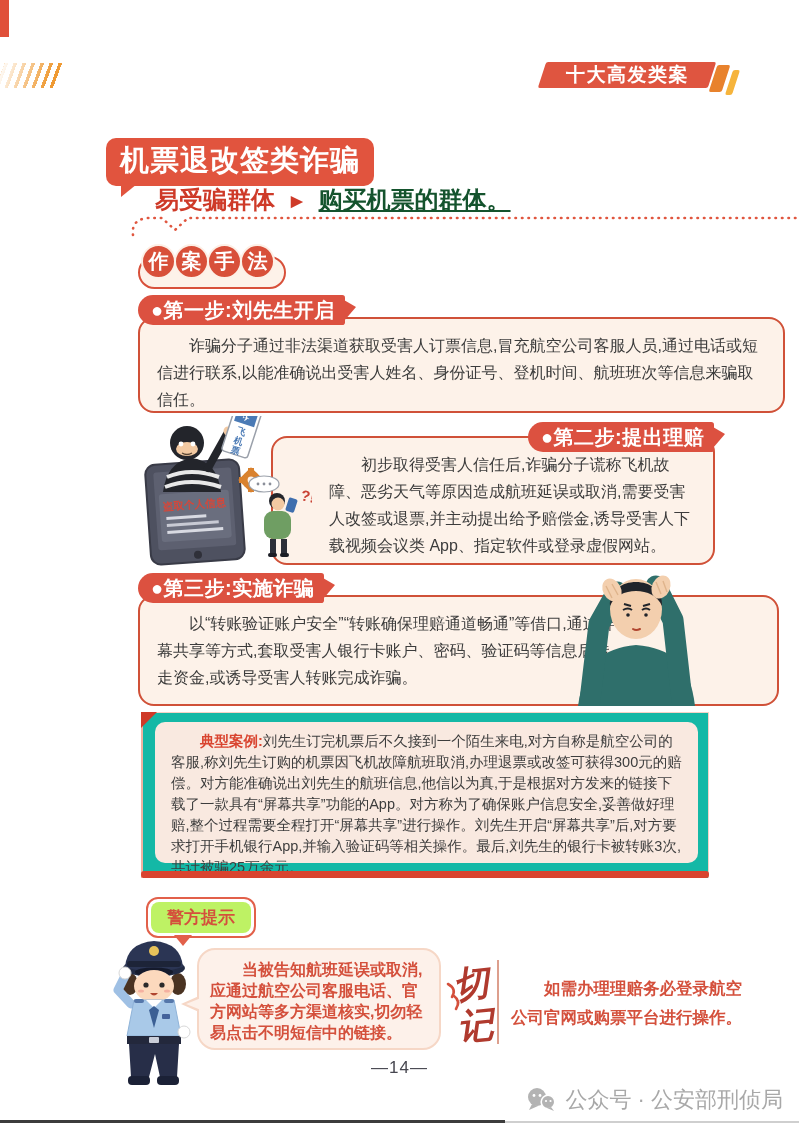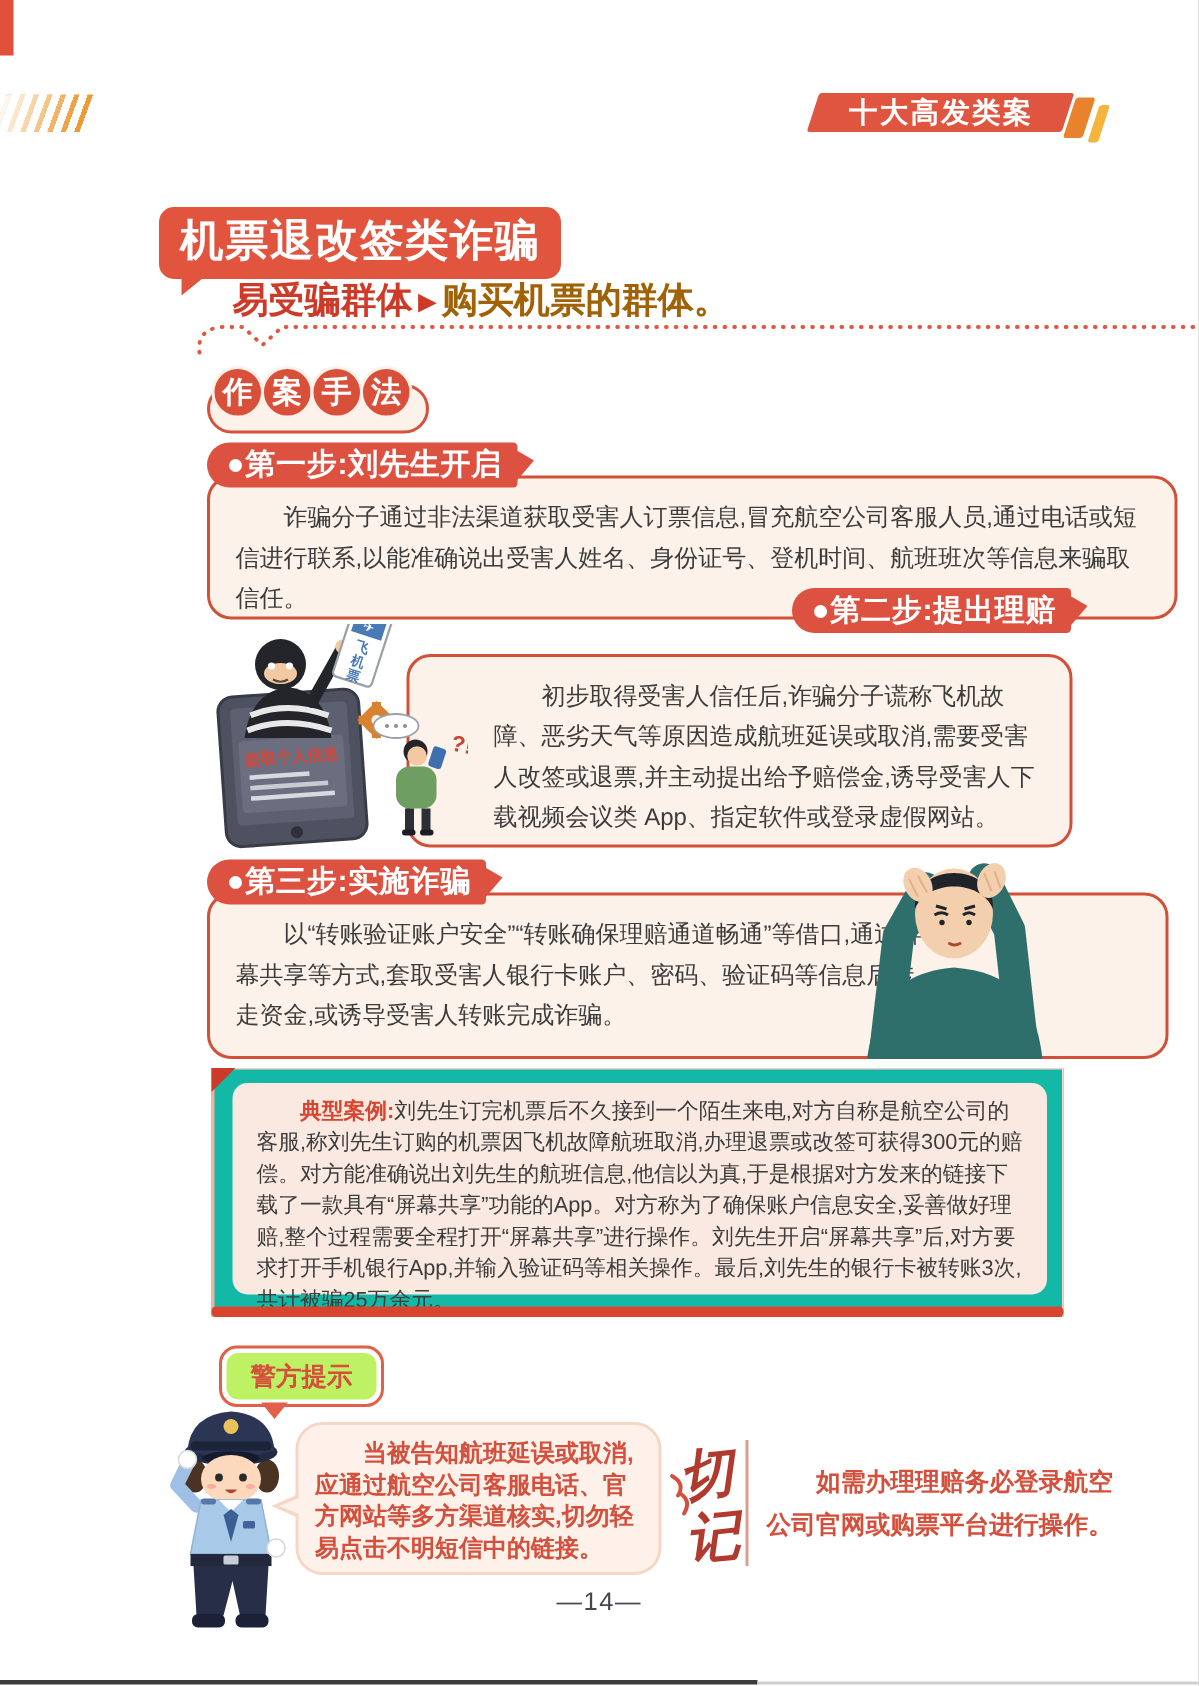--- a/index.html
+++ b/index.html
@@ -18,24 +18,24 @@
     border-radius: 2px; display: flex; align-items: center; justify-content: center; }
   .banner-text { transform: skewX(18deg); color: #fff; font-weight: bold; font-size: 19px; letter-spacing: 1.5px; }
   .deco1 { left: 713px; top: 65px; width: 13px; height: 27px; background: #e8822d; transform: skewX(-18deg); border-radius: 2px; }
   .deco2 { left: 729px; top: 70px; width: 7px; height: 25px; background: #f6b43c; transform: skewX(-18deg); border-radius: 2px; }
 
   
   .title-badge { left: 106px; top: 138px; background: #e1543e; color: #fff; font-size: 29px; font-weight: bold;
     letter-spacing: 1px; padding: 3px 14px 5px; border-radius: 10px; z-index: 2; }
   .title-badge::after { content: ""; position: absolute; left: 15px; bottom: -11px;
     border-top: 13px solid #e1543e; border-right: 16px solid transparent; }
-  .subtitle { left: 155px; top: 184px; font-size: 24px; font-weight: bold; display: flex; align-items: center; gap: 4px; }
+  .subtitle { left: 155px; top: 184px; font-size: 24px; font-weight: bold; display: flex; align-items: center; gap: 16px; }
   .subtitle .lab { color: #ce3a28; }
   .subtitle .arr { color: #ce3a28; font-size: 15px; padding-top: 2px; }
-  .subtitle .val { color: #a16207; }
+  .subtitle .val { color: #14532d; text-decoration: underline; }
 
   
   .method { left: 138px; top: 244px; width: 150px; height: 46px; z-index: 3; }
   .method .pill { position: absolute; left: 0; top: 12px; width: 148px; height: 33px; background: #fdf2e9;
     border: 2px solid #d8503a; border-radius: 18px; }
   .method .circles { position: absolute; left: 5px; top: 0; display: flex; }
   .method .circle { width: 35px; height: 35px; border-radius: 50%; background: #d8503a; border: 2px solid #fdf0e7;
     margin-left: -2px; color: #fff; font-weight: bold; font-size: 20px; display: flex; align-items: center; justify-content: center; }
 
   
@@ -43,21 +43,21 @@
     line-height: 30px; padding: 0 10px 0 13px; border-radius: 16px 3px 3px 16px; letter-spacing: .5px; }
   .step-badge::after { content: ""; position: absolute; right: -11px; top: 5px;
     border-left: 12px solid #dc5140; border-top: 7px solid transparent; border-bottom: 14px solid transparent; }
   .step-box { position: absolute; background: #fdf2e9; border: 2px solid #d05138; border-radius: 16px;
     color: #3c3c3c; font-size: 16px; line-height: 27px; z-index: 1; }
   .step-box p { text-indent: 2em; }
   #box1 { left: 138px; top: 317px; width: 647px; height: 96px; padding: 13px 17px 0; }
   #box2 { left: 271px; top: 436px; width: 444px; height: 129px; padding: 13px 15px 0 56px; }
   #box3 { left: 138px; top: 595px; width: 641px; height: 111px; padding: 13px 158px 0 17px; }
   #badge1 { left: 138px; top: 295px; }
-  #badge2 { left: 528px; top: 392px; text-align: right; }
+  #badge2 { left: 528px; top: 422px; text-align: right; }
   #badge3 { left: 138px; top: 573px; }
 
   .illus1 { left: 130px; top: 416px; z-index: 4; }
   .illus-man { left: 560px; top: 562px; z-index: 4; }
 
   
   .case-box { left: 141px; top: 712px; width: 568px; height: 166px; background: #14b8a6;
     border-left: 2px solid #f0b2a1; border-top: 1px solid #f6d2c6; border-right: 1px solid #f6d2c6; }
   .case-fold { position: absolute; left: -2px; top: -1px; border-top: 16px solid #ce3a28; border-right: 16px solid transparent; }
   .case-bottom { position: absolute; left: -2px; right: -1px; bottom: 0; height: 7px; background: #d9442f; border-radius: 3px; }
@@ -270,17 +270,30 @@
     <div>切</div>
     <div>记</div>
   </div>
   <div class="abs vdivider"></div>
   <div class="abs note">
     <p>如需办理理赔务必登录航空公司官网或购票平台进行操作。</p>
   </div>
 
   <div class="abs page-number">—14—</div>
 
+  <div class="abs footer">
+    <svg width="30" height="26" viewBox="0 0 30 26">
+      <circle cx="11" cy="10" r="9" fill="#b3b3b3"></circle>
+      <polygon points="6,17 3,23 12,19" fill="#b3b3b3"></polygon>
+      <circle cx="8" cy="8.5" r="1.4" fill="#ffffff"></circle>
+      <circle cx="14" cy="8.5" r="1.4" fill="#ffffff"></circle>
+      <circle cx="22" cy="15" r="6.8" fill="#b3b3b3" stroke="#ffffff" stroke-width="1.6"></circle>
+      <polygon points="25,20 28,24 21,21" fill="#b3b3b3"></polygon>
+      <circle cx="20" cy="14" r="1.1" fill="#ffffff"></circle>
+      <circle cx="24.5" cy="14" r="1.1" fill="#ffffff"></circle>
+    </svg>
+    <span>公众号 · 公安部刑侦局</span>
+  </div>
 
   <div class="abs bottom-line-dark"></div>
   <div class="abs bottom-line-light"></div>
 
 </div>
 
 </body></html>

